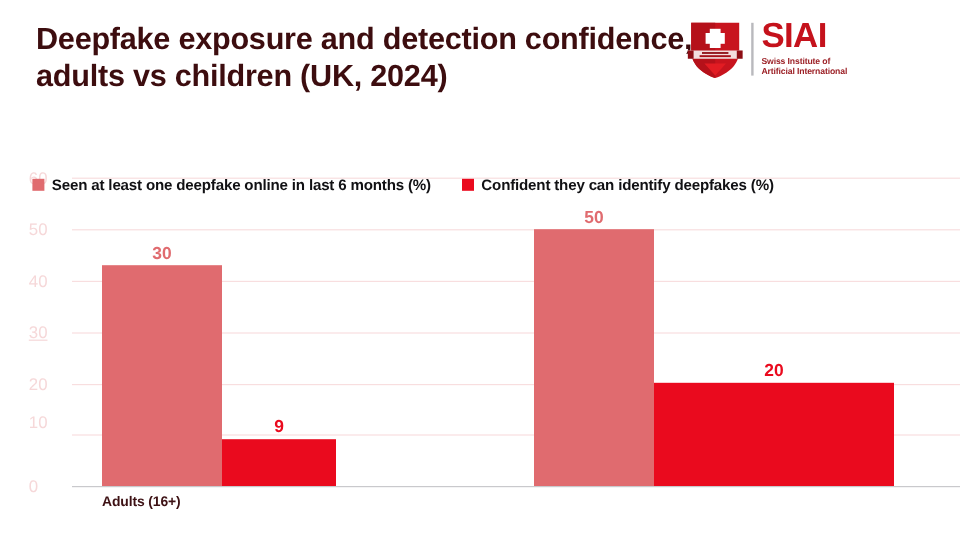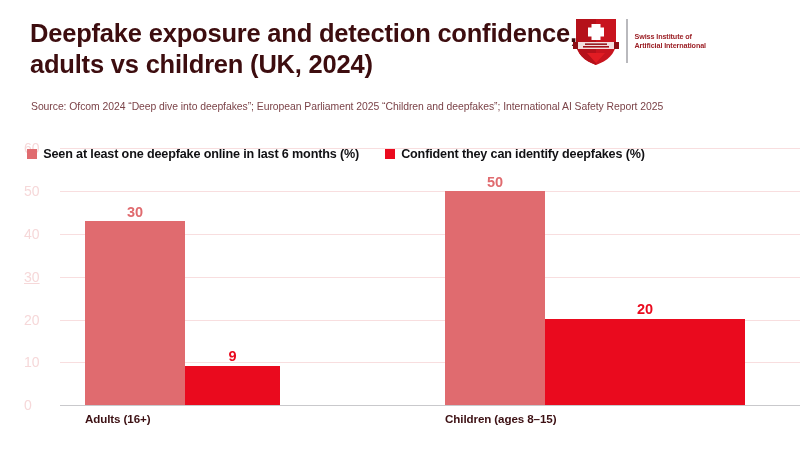--- a/index.html
+++ b/index.html
@@ -198,39 +198,39 @@
     letter-spacing: -0.1px;
   }
 </style>
 </head>
 <body>
 
 <div id="root">
 
   <div class="header">
     <div class="title">Deepfake exposure and detection confidence, adults vs children (UK, 2024)</div>
-    <div class="source">Source: Ofcom 2024 “Deep dive into deepfakes”; European Parliament 2025 “Children and deepfakes”; International AI Safety Report 2025</div>
 
     <div class="logo">
       <div class="logo-shield">
         <svg viewBox="0 0 46 50" width="46" height="50" aria-hidden="true">
           <path d="M3 3 H43 V26 C43 38 34 45 23 49 C12 45 3 38 3 26 Z" fill="#c8141e"></path>
           <path d="M3 3 H23 V49 C12 45 3 38 3 26 Z" fill="#b5111a"></path>
           <rect x="18.5" y="8" width="9" height="16" fill="#ffffff"></rect>
           <rect x="15" y="11.5" width="16" height="9" fill="#ffffff"></rect>
           <path d="M0 26 L46 26 L43 33 L3 33 Z" fill="#f2dede"></path>
           <path d="M0 26 L5 26 L5 33 L0 33 Z" fill="#8d0d14"></path>
           <path d="M41 26 L46 26 L46 33 L41 33 Z" fill="#8d0d14"></path>
           <rect x="12" y="27.4" width="22" height="1.5" fill="#8d0d14"></rect>
           <rect x="10" y="30" width="26" height="1.6" fill="#a51019"></rect>
           <path d="M23 37 L32 37 L23 47 L14 37 Z" fill="#e21c23"></path>
         </svg>
       </div>
       <div class="logo-divider"></div>
       <div class="logo-words">
+        <div class="logo-siai">SIAI</div>
         <div class="logo-sub">Swiss Institute of</div>
         <div class="logo-sub" style="margin-top:0;">Artificial International</div>
       </div>
     </div>
   </div>
 
   <div class="legend">
     <div class="legend-item">
       <span class="legend-swatch s1"></span>
       <span class="legend-label">Seen at least one deepfake online in last 6 months (%)</span>
@@ -252,21 +252,21 @@
     <div class="gridline" style="top:94px;"></div>
     <div class="ytick" style="top:94px;">40</div>
 
     <div class="gridline" style="top:137px;"></div>
     <div class="ytick" style="top:137px;text-decoration:underline;">30</div>
 
     <div class="gridline" style="top:180px;"></div>
     <div class="ytick" style="top:180px;">20</div>
 
     <div class="gridline" style="top:222px;"></div>
-    <div class="ytick" style="top:222px;">10</div>
+    <div class="ytick" style="top:212px;">10</div>
 
     <div class="gridline baseline" style="top:265px;"></div>
     <div class="ytick" style="top:265px;">0</div>
 
     <div class="bars">
 
       <div class="bar c1" style="left:85px; width:100px; height:184px;"></div>
       <div class="bar-value c1" style="left:85px; width:100px; top:64px;">30</div>
 
       <div class="bar c2" style="left:185px; width:95px; height:39px;"></div>
@@ -275,16 +275,15 @@
       <div class="bar c1" style="left:445px; width:100px; height:214px;"></div>
       <div class="bar-value c1" style="left:445px; width:100px; top:34px;">50</div>
 
       <div class="bar c2" style="left:545px; width:200px; height:86px;"></div>
       <div class="bar-value c2" style="left:545px; width:200px; top:161px;">20</div>
     </div>
   </div>
 
   <div class="xlabels">
     <div class="xlabel" style="left:85px; width:195px;">Adults (16+)</div>
-    <div class="xlabel" style="left:445px; width:300px;">Children (ages 8–15)</div>
   </div>
 
 </div>
 
 </body></html>

